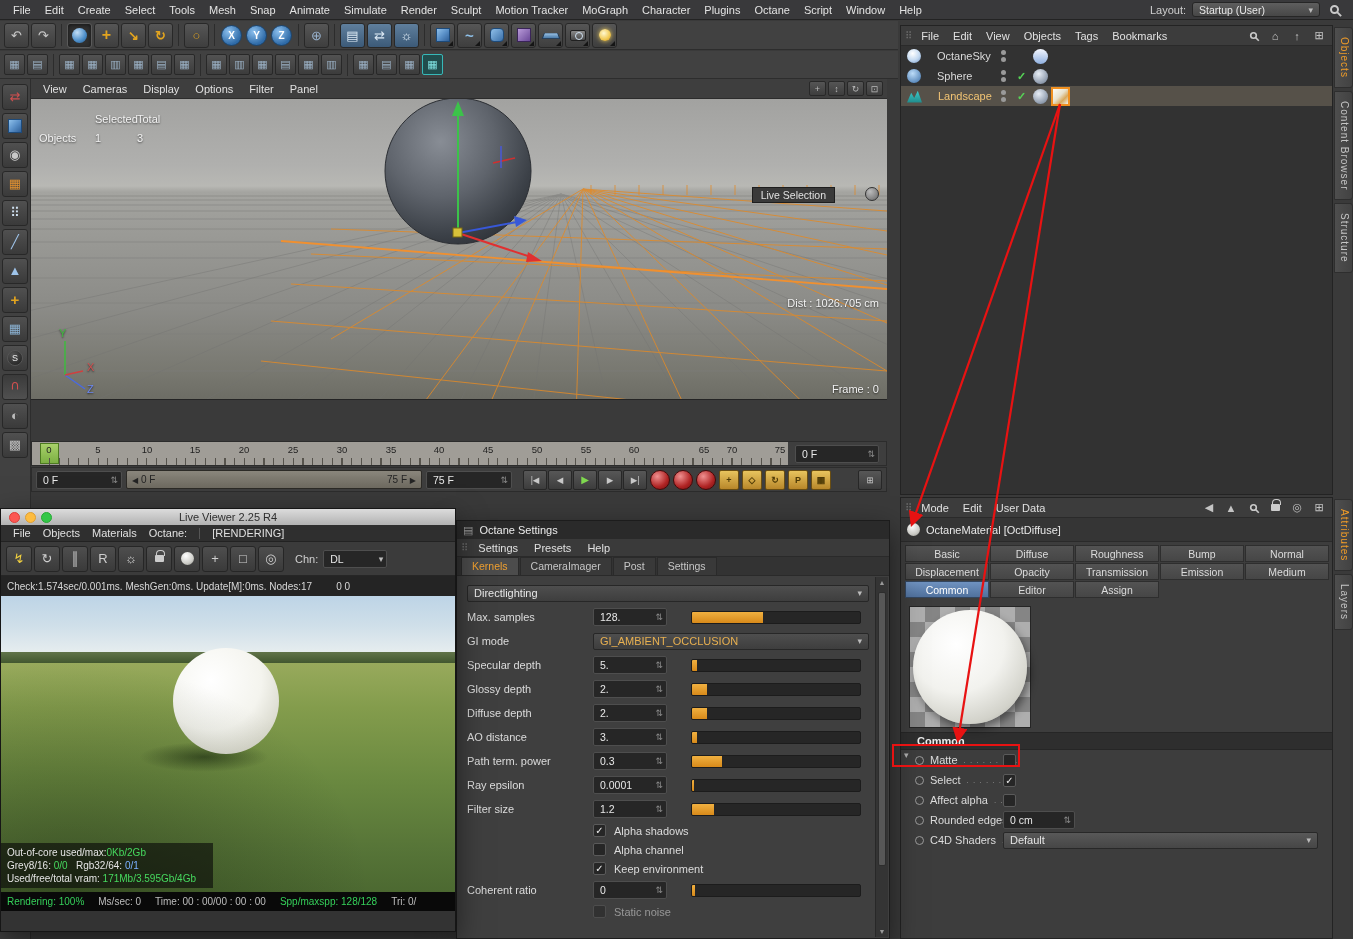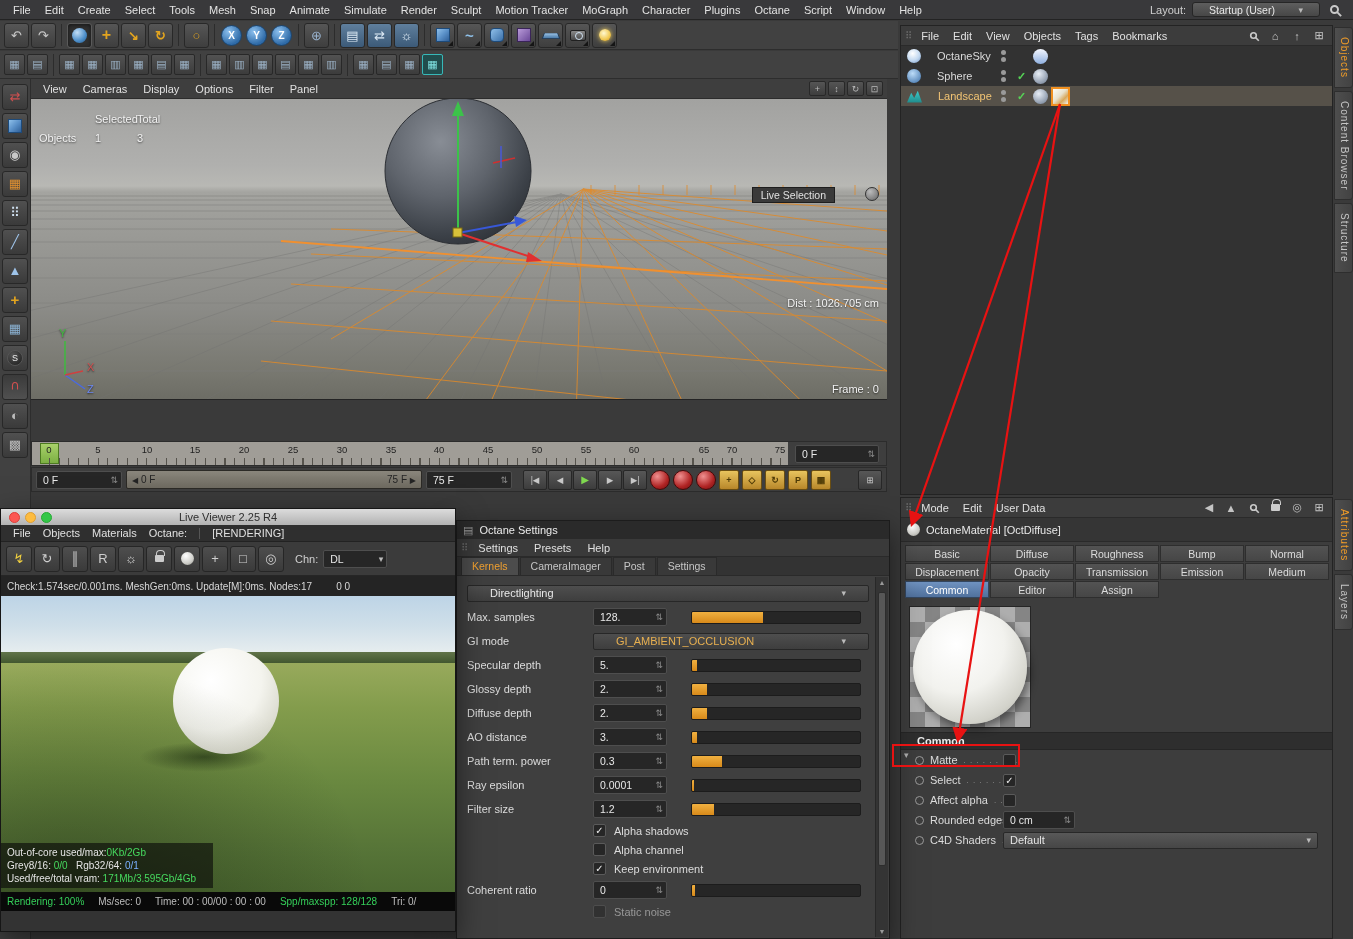--- a/index.html
+++ b/index.html
@@ -3,21 +3,21 @@
 <meta charset="utf-8">
 <style>
 *{margin:0;padding:0;box-sizing:border-box}
 body{font-family:"Liberation Sans",sans-serif;background:#2a2a2a}
 #app{position:relative;width:1353px;height:939px;background:#3a3a3a;overflow:hidden;font-size:11px;color:#ddd}
 .sep{width:1px;height:22px;background:#2c2c2c;margin:0 4px;flex:none}
 .vsep{width:1px;height:11px;background:#555;margin:0 6px}
 
 #menubar{position:absolute;left:0;top:0;width:1353px;height:20px;background:#39393b;border-bottom:1px solid #232323;display:flex;align-items:center;padding:0 6px}
 #menubar .mi{padding:0 7px;color:#e3e3e3;font-size:11px;white-space:nowrap}
-#layoutbox{margin-left:6px;width:128px;height:15px;background:linear-gradient(#5e5e5e,#474747);border:1px solid #262626;border-radius:3px;display:flex;align-items:center;padding:0 16px;color:#e8e8e8;font-size:10.5px}
+#layoutbox{margin-left:6px;width:128px;height:15px;background:linear-gradient(#5e5e5e,#474747);border:1px solid #262626;border-radius:3px;display:flex;align-items:center;padding:0 6px;color:#e8e8e8;font-size:10.5px}
 #layoutbox .dd-arrow{margin-left:auto}
 .dd-arrow{color:#bbb;font-size:9px}
 .mag{width:9px;height:9px;border:2px solid #c9c9c9;border-radius:50%;position:relative;display:inline-block}
 .mag::after{content:"";position:absolute;width:6px;height:2px;background:#c9c9c9;transform:rotate(45deg);right:-5px;bottom:-3px}
 
 #toolbar1{position:absolute;left:0;top:21px;width:898px;height:29px;background:#414141;border-bottom:1px solid #2d2d2d;display:flex;align-items:center;padding:0 3px}
 #toolbar2{position:absolute;left:0;top:51px;width:898px;height:28px;background:#414141;border-bottom:1px solid #2d2d2d;display:flex;align-items:center;padding:0 3px}
 .tb{width:25px;height:25px;background:linear-gradient(#565656,#3e3e3e);border:1px solid #282828;border-radius:3px;margin:0 1px;display:inline-flex;align-items:center;justify-content:center;color:#c8c8c8;font-size:13px;position:relative;flex:none}
 .tb.pressed{background:#303030;border-color:#5a5a5a;box-shadow:inset 0 1px 4px #151515}
 .tb2{width:21px;height:21px;background:linear-gradient(#525252,#3c3c3c);border:1px solid #282828;border-radius:2px;margin:0 1px;display:inline-flex;align-items:center;justify-content:center;color:#9ab0c4;font-size:11px;flex:none}
@@ -134,21 +134,21 @@
 #octtabs{height:19px;background:#333;display:flex;align-items:flex-end;padding:0 4px;border-bottom:1px solid #2a2a2a}
 .octab{padding:2px 10px 3px 10px;color:#c6c6c6;font-size:10.5px;background:#393939;border:1px solid #2a2a2a;border-bottom:none;margin-right:1px}
 .octab.act{background:#4c4c4c;color:#f0a030}
 #occontent{padding:5px 16px 0 10px}
 .ocrow{display:flex;align-items:center;height:24px}
 .ocrow.small{height:19px}
 .oclabel{width:126px;color:#dcdcdc;flex:none}
 .ocfield{width:74px;flex:none}
 .ocslider{margin-left:24px;width:170px;height:13px;background:#262626;border:1px solid #1c1c1c;border-radius:2px;overflow:hidden;flex:none}
 .ocfill{display:block;height:100%;background:linear-gradient(#f0b040,#d88a1a)}
-.ocdd{height:17px;background:linear-gradient(#4e4e4e,#3e3e3e);border:1px solid #272727;border-radius:2px;display:flex;align-items:center;padding:0 22px;color:#e8e8e8}
+.ocdd{height:17px;background:linear-gradient(#4e4e4e,#3e3e3e);border:1px solid #272727;border-radius:2px;display:flex;align-items:center;padding:0 6px;color:#e8e8e8}
 .amber{color:#e8b050}
 .occhk{width:13px;height:13px;background:#262626;border:1px solid #5a5a5a;border-radius:2px;color:#eee;font-size:10px;display:flex;align-items:center;justify-content:center;flex:none}
 .occhklabel{margin-left:8px;color:#dcdcdc}
 #ocscroll{position:absolute;right:1px;top:56px;bottom:1px;width:13px;background:#343434;border-left:1px solid #282828}
 #ocscroll .th{position:absolute;left:2px;right:2px;top:15px;height:76%;background:#575757;border:1px solid #2d2d2d;border-radius:2px}
 #ocscroll .ar{position:absolute;left:0;right:0;text-align:center;color:#999;font-size:7px}
 
 #annot{position:absolute;left:0;top:0;z-index:60;pointer-events:none}
 </style>
 </head>

